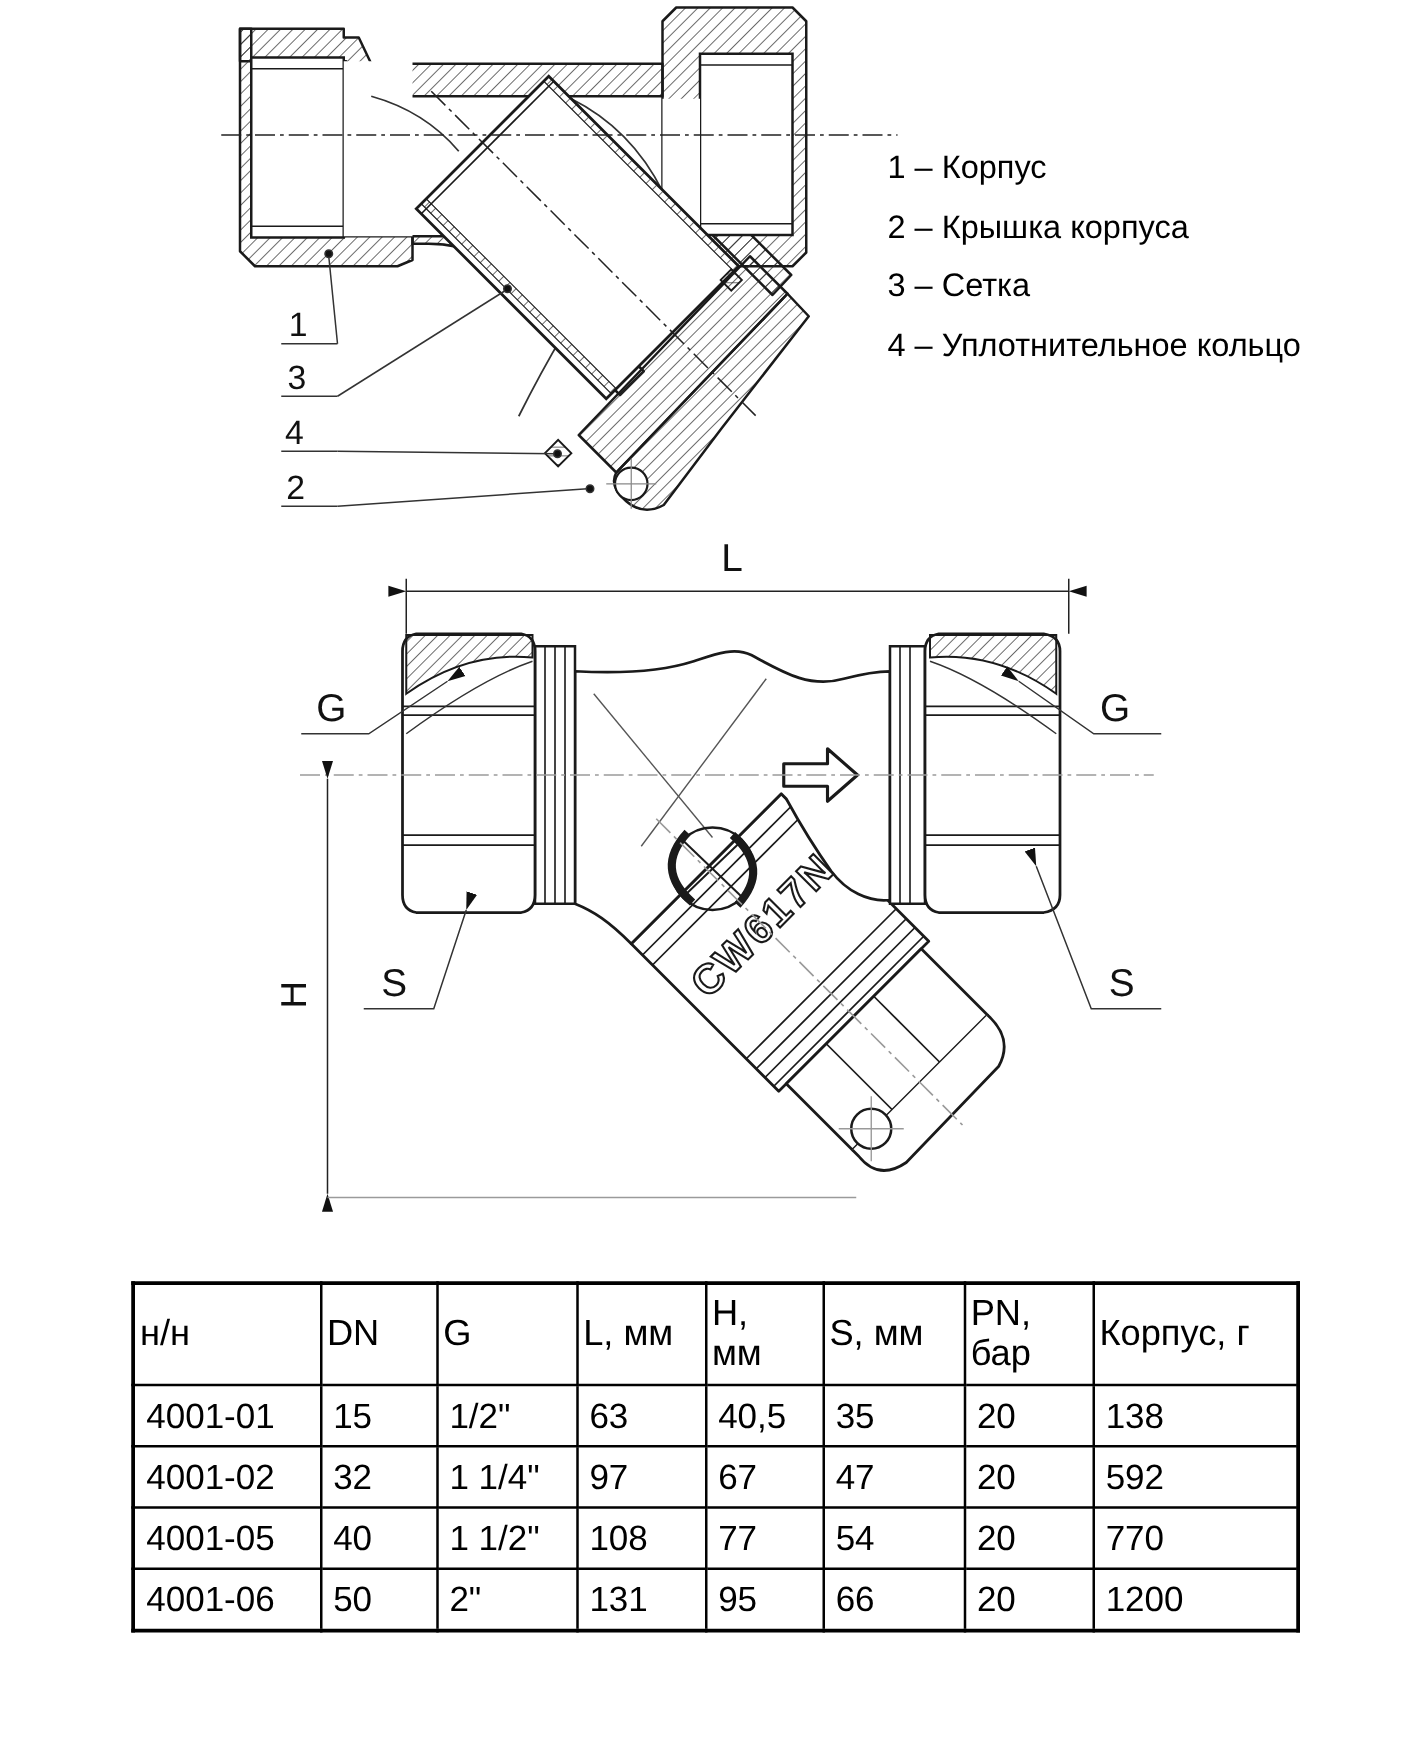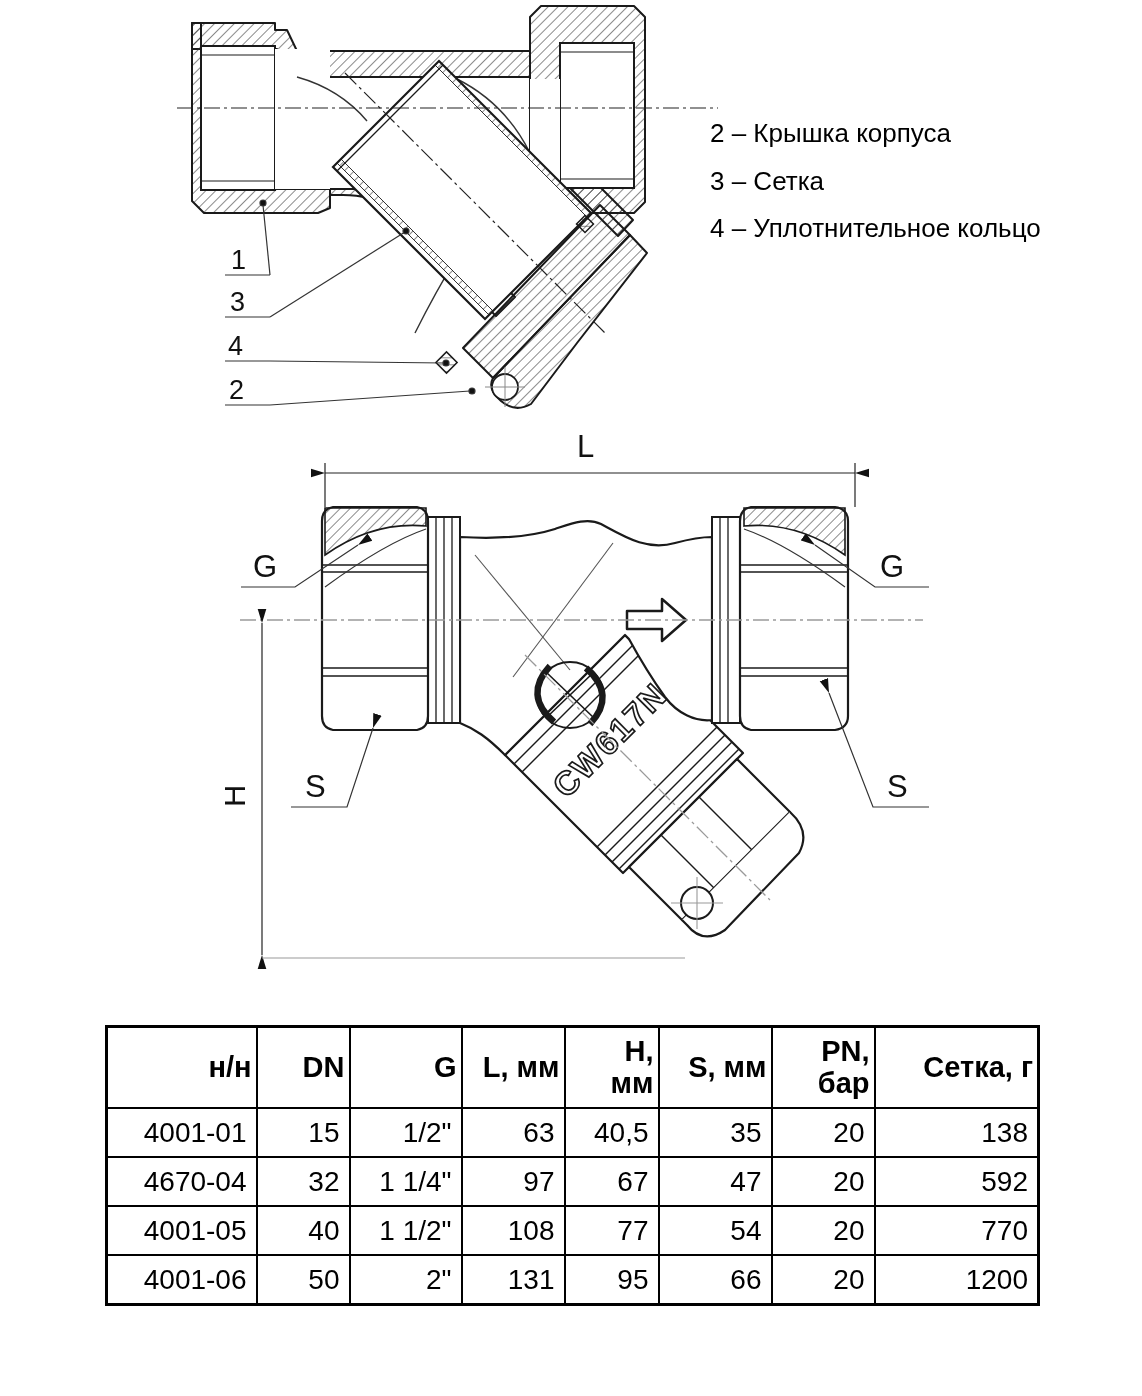--- a/index.html
+++ b/index.html
@@ -14,25 +14,25 @@
     font-size:26px;line-height:47.5px;color:#000;white-space:nowrap;
   }
   
   #table-wrap{left:105px;top:1025px;}
   table.spec{
     border-collapse:collapse;table-layout:fixed;width:932px;
     border:3px solid #000;background:#fff;
   }
   table.spec th,table.spec td{border:2px solid #000;overflow:hidden;}
   table.spec th{
-    font-weight:bold;font-size:29px;text-align:right;vertical-align:middle;
+    font-weight:normal;font-size:29px;text-align:left;vertical-align:middle;
     white-space:pre-line;line-height:1.08;height:79px;padding:0 4px;
   }
   table.spec td{
-    font-size:28px;font-weight:normal;text-align:right;vertical-align:middle;
+    font-size:28px;font-weight:normal;text-align:left;vertical-align:middle;
     padding:2px 9px;height:43px;line-height:1;white-space:nowrap;
   }
   
   svg text{font-family:"Liberation Sans",sans-serif;fill:#111;}
   .lbl{font-size:31px;}
   .callout{font-size:27px;}
   .marking{font-size:33px;font-weight:bold;letter-spacing:2px;
            fill:#ffffff;stroke:#1a1a1a;stroke-width:1.7px;}
 </style>
 </head>
@@ -119,20 +119,21 @@
     <line x1="50" y1="358" x2="95" y2="358"></line>
     <line x1="50" y1="402" x2="95" y2="402"></line>
   </g>
   <text class="callout" x="56" y="266">1</text>
   <text class="callout" x="55" y="308">3</text>
   <text class="callout" x="53" y="352">4</text>
   <text class="callout" x="54" y="396">2</text>
 </svg>
 
 <div id="legend" class="abs">
+  <div class="legend-line">1 – Корпус</div>
   <div class="legend-line">2 – Крышка корпуса</div>
   <div class="legend-line">3 – Сетка</div>
   <div class="legend-line">4 – Уплотнительное кольцо</div>
 </div>
 
 <svg class="abs" style="left:225px;top:425px;" width="710" height="575" viewBox="0 0 710 575">
 
   <g stroke="#1a1a1a" stroke-width="2.2" fill="#ffffff" stroke-linejoin="round">
     <polygon points="280,330 400,210 518,328 398,448"></polygon>
 
@@ -264,36 +265,36 @@
         <tr>
           <th>н/н</th>
           <th>DN</th>
           <th>G</th>
           <th>L, мм</th>
           <th>H,
 мм</th>
           <th>S, мм</th>
           <th>PN,
 бар</th>
-          <th>Сетка, г</th>
+          <th>Корпус, г</th>
         </tr>
       </thead>
       <tbody>
         <tr>
           <td>4001-01</td>
           <td>15</td>
           <td>1/2"</td>
           <td>63</td>
           <td>40,5</td>
           <td>35</td>
           <td>20</td>
           <td>138</td>
         </tr>
         <tr>
-          <td>4670-04</td>
+          <td>4001-02</td>
           <td>32</td>
           <td>1 1/4"</td>
           <td>97</td>
           <td>67</td>
           <td>47</td>
           <td>20</td>
           <td>592</td>
         </tr>
         <tr>
           <td>4001-05</td>

